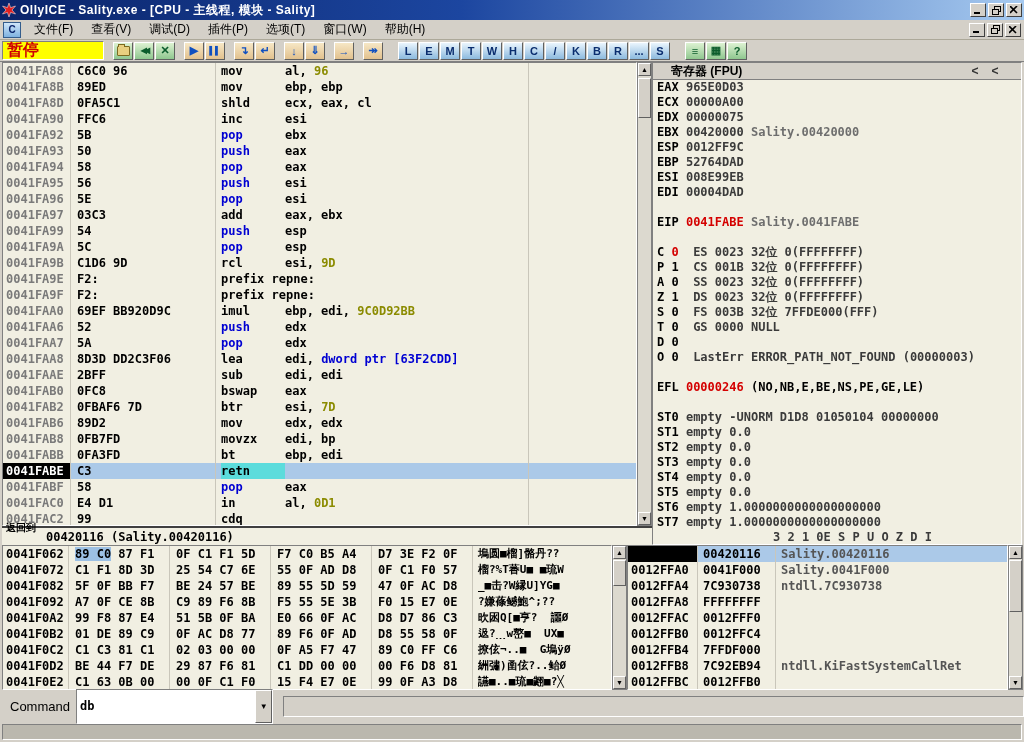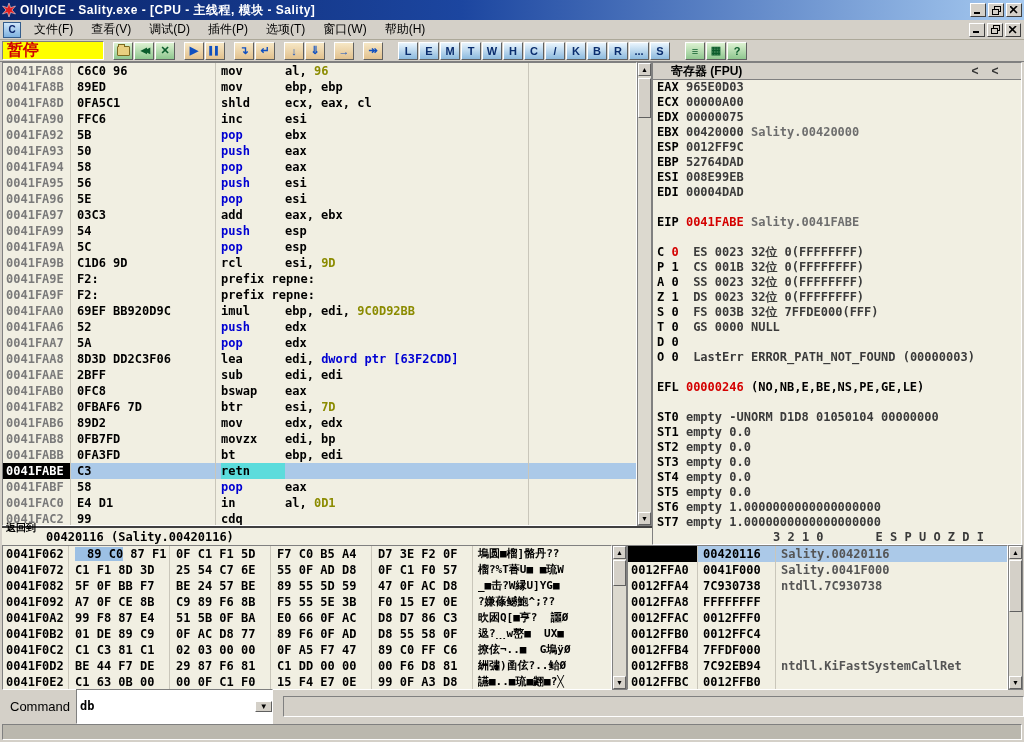--- a/index.html
+++ b/index.html
@@ -71,21 +71,21 @@
   .chev + .chev{margin-left:4px;}
   .reg-row{height:15px;line-height:15px;white-space:pre;padding-left:4px;}
   .rl{color:#000;} .rv{color:#3a3a3a;} .rx{color:#6e6e6e;} .red{color:#d40000;}
   .fpu-footer{height:15px;line-height:15px;white-space:pre;color:#3a3a3a;}
 
   
   .d-row{height:16px;line-height:16px;display:flex;white-space:pre;}
   .d-addr{width:66px;color:#000;border-right:1px solid #c9c6ba;padding-left:3px;box-sizing:border-box;}
   .d-group{width:101px;border-right:1px solid #c9c6ba;padding-left:6px;box-sizing:border-box;color:#000;}
   .d-ascii{flex:1;padding-left:5px;overflow:hidden;color:#000;font-size:11px;}
-  .hl{background:#9cc0e4;padding-left:12px;}
+  .hl{background:#9cc0e4;}
 
   
   .s-row{height:16px;line-height:16px;display:flex;white-space:pre;}
   .s-addr{width:70px;color:#000;border-right:1px solid #c9c6ba;padding-left:3px;box-sizing:border-box;}
   .s-val{width:78px;border-right:1px solid #c9c6ba;padding-left:5px;box-sizing:border-box;color:#000;}
   .s-comment{flex:1;padding-left:5px;color:#555;}
   .s-row.sel{background:#abc9e8;}
 
   
   .sb{position:absolute;width:15px;background:#dcd9cf;border:1px solid #808080;
@@ -94,21 +94,21 @@
     font-size:7px;text-align:center;line-height:11px;color:#000;box-sizing:border-box;}
   .sb-track{flex:1;position:relative;}
   .sb-thumb{position:absolute;left:0;width:13px;background:#d4d0c8;
     border:1px solid;border-color:#fff #606060 #606060 #fff;box-sizing:border-box;}
 
   
   .commandbar{position:absolute;left:0;top:690px;width:1024px;height:32px;background:#d4d0c8;
     display:flex;align-items:center;}
   .cmd-label{font-size:13px;color:#000;margin:0 6px 0 10px;}
   .combo{width:198px;height:35px;background:#fff;border:1px solid;
-    border-color:#808080 #fff #fff #808080;display:flex;box-sizing:border-box;align-items:center;}
+    border-color:#808080 #fff #fff #808080;display:flex;box-sizing:border-box;}
   .cmd-input{flex:1;border:none;outline:none;font-family:"DejaVu Sans Mono",monospace;
     font-size:12px;font-weight:bold;padding:1px 3px;background:#fff;}
   .combo-btn{width:17px;background:#d4d0c8;border:1px solid;border-color:#fff #606060 #606060 #fff;
     font-size:8px;display:flex;align-items:center;justify-content:center;box-sizing:border-box;}
   .cmd-result{margin-left:10px;width:744px;height:21px;background:#d4d0c8;
     border:1px solid;border-color:#808080 #fff #fff #808080;box-sizing:border-box;}
   .statusstrip{position:absolute;left:2px;top:724px;width:1020px;height:16px;background:#bbb8ae;
     border:1px solid;border-color:#808080 #fff #fff #808080;box-sizing:border-box;}
 </style>
 </head>
@@ -310,21 +310,21 @@
       <div class="reg-row"><span class="rl">EFL </span><span class="red">00000246</span><span class="rl"> (NO,NB,E,BE,NS,PE,GE,LE)</span></div>
       <div class="reg-row"></div>
       <div class="reg-row"><span class="rl">ST0 </span><span class="rv">empty -UNORM D1D8 01050104 00000000</span></div>
       <div class="reg-row"><span class="rl">ST1 </span><span class="rv">empty 0.0</span></div>
       <div class="reg-row"><span class="rl">ST2 </span><span class="rv">empty 0.0</span></div>
       <div class="reg-row"><span class="rl">ST3 </span><span class="rv">empty 0.0</span></div>
       <div class="reg-row"><span class="rl">ST4 </span><span class="rv">empty 0.0</span></div>
       <div class="reg-row"><span class="rl">ST5 </span><span class="rv">empty 0.0</span></div>
       <div class="reg-row"><span class="rl">ST6 </span><span class="rv">empty 1.0000000000000000000</span></div>
       <div class="reg-row"><span class="rl">ST7 </span><span class="rv">empty 1.0000000000000000000</span></div>
-      <div class="fpu-footer"><span style="margin-left: 120px;">3 2 1 0</span><span style="margin-left: 52px;">E S P U O Z D I</span></div>
+      <div class="fpu-footer"><span style="margin-left: 120px;">3 2 1 0</span><span style="">E S P U O Z D I</span></div>
     </div>
 </div>
 
 <div class="pane mono" id="dump-pane" style="left:2px;top:545px;width:610px;height:145px;">
     <div class="d-row"><span class="d-addr">0041F062</span><span class="d-group"><span class="hl">89 C0</span><span> 87 F1</span></span><span class="d-group">0F C1 F1 5D</span><span class="d-group">F7 C0 B5 A4</span><span class="d-group">D7 3E F2 0F</span><span class="d-ascii">塢圆■榴]骼丹??</span></div>
     <div class="d-row"><span class="d-addr">0041F072</span><span class="d-group">C1 F1 8D 3D</span><span class="d-group">25 54 C7 6E</span><span class="d-group">55 0F AD D8</span><span class="d-group">0F C1 F0 57</span><span class="d-ascii">榴?%T萫U■ ■琉W</span></div>
     <div class="d-row"><span class="d-addr">0041F082</span><span class="d-group">5F 0F BB F7</span><span class="d-group">BE 24 57 BE</span><span class="d-group">89 55 5D 59</span><span class="d-group">47 0F AC D8</span><span class="d-ascii">_■击?W縁U]YG■</span></div>
     <div class="d-row"><span class="d-addr">0041F092</span><span class="d-group">A7 0F CE 8B</span><span class="d-group">C9 89 F6 8B</span><span class="d-group">F5 55 5E 3B</span><span class="d-group">F0 15 E7 0E</span><span class="d-ascii">?嫌蓧鳡鮑^;??</span></div>
     <div class="d-row"><span class="d-addr">0041F0A2</span><span class="d-group">99 F8 87 E4</span><span class="d-group">51 5B 0F BA</span><span class="d-group">E0 66 0F AC</span><span class="d-group">D8 D7 86 C3</span><span class="d-ascii">欥囦Q[■亨?  讍Ø</span></div>
     <div class="d-row"><span class="d-addr">0041F0B2</span><span class="d-group">01 DE 89 C9</span><span class="d-group">0F AC D8 77</span><span class="d-group">89 F6 0F AD</span><span class="d-group">D8 55 58 0F</span><span class="d-ascii">﨤?﹍w嶅■  UX■</span></div>

